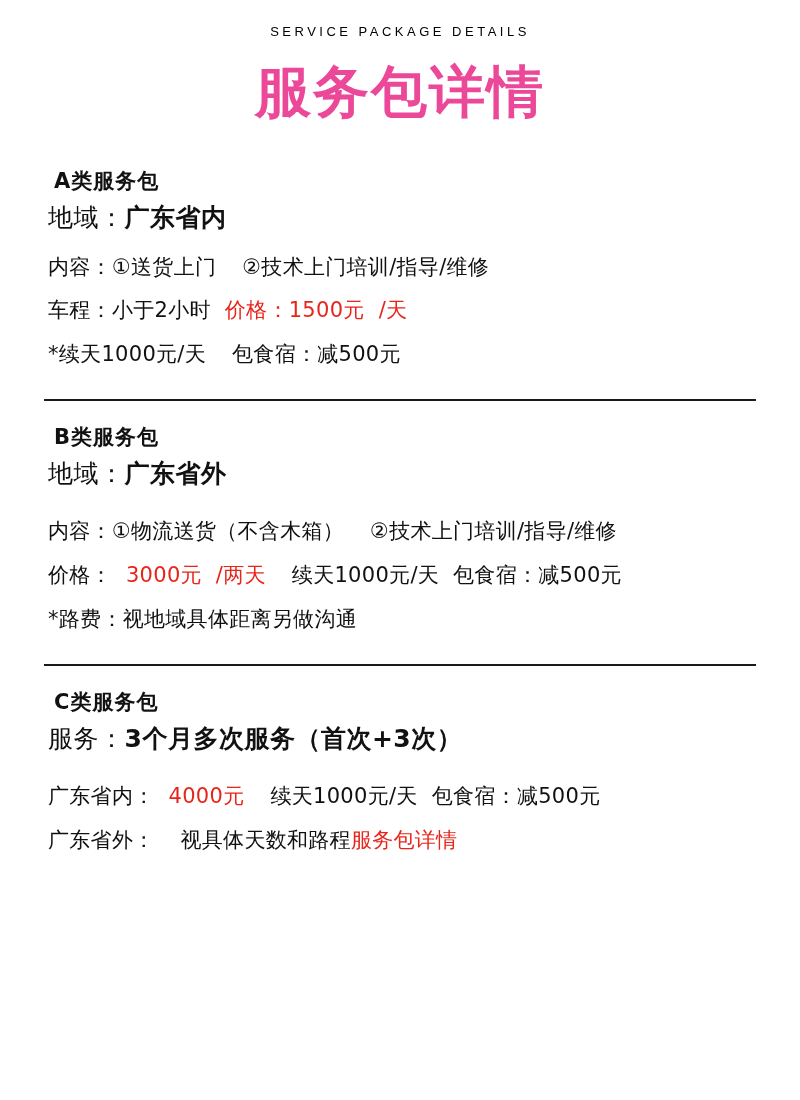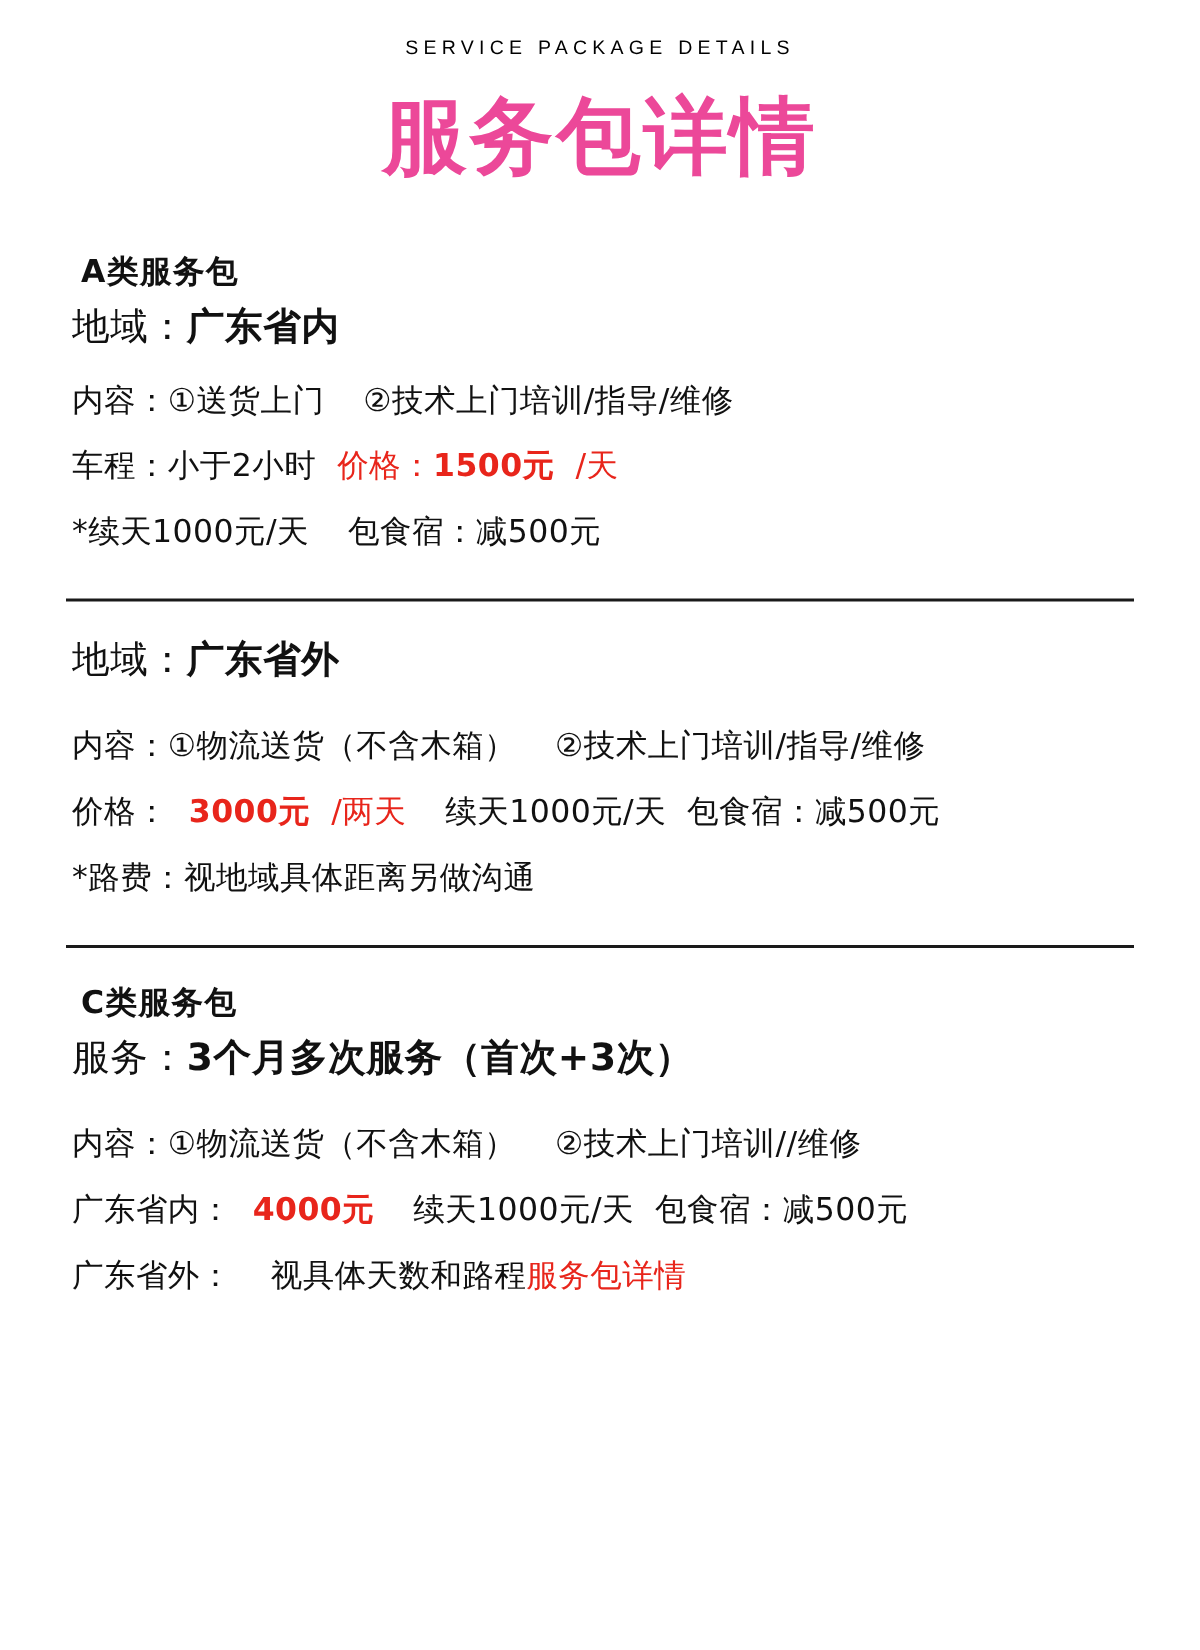--- a/index.html
+++ b/index.html
@@ -71,21 +71,21 @@
     font-size: 21px;
     margin: 0 0 4px 4px;
     line-height: 1.9;
     letter-spacing: 0.3px;
     white-space: nowrap;
   }
   .line .gap { display: inline-block; width: 26px; }
   .line .gap-sm { display: inline-block; width: 14px; }
 
   .red { color: #e8251b; }
-  .bold { font-weight: bold; }
+  .bold { font-weight: normal; }
 
   .divider {
     border: none;
     border-top: 2px solid #1a1a1a;
     margin: 24px 0 22px 0;
   }
 
   .spacer-sm { height: 10px; }
   .spacer-md { height: 18px; }
 </style>
@@ -112,20 +112,21 @@
         <span>车程：</span><span>小于2小时</span><span class="gap-sm"></span><span class="red">价格：</span><span class="red bold">1500元</span><span class="gap-sm"></span><span class="red">/天</span>
       </div>
       <div class="line">
         <span>*续天1000元/天</span><span class="gap"></span><span>包食宿：</span><span>减500元</span>
       </div>
     </div>
 
     <hr class="divider">
 
     <div class="section">
+      <div class="sec-title">B类服务包</div>
       <div class="sec-sub">
         <span class="lbl">地域：</span><span class="val">广东省外</span>
       </div>
       <div class="spacer-md"></div>
       <div class="line">
         <span>内容：</span><span>①物流送货（不含木箱）</span><span class="gap"></span><span>②技术上门培训/指导/维修</span>
       </div>
       <div class="line">
         <span>价格：</span><span class="gap-sm"></span><span class="red bold">3000元</span><span class="gap-sm"></span><span class="red">/两天</span><span class="gap"></span><span>续天1000元/天</span><span class="gap-sm"></span><span>包食宿：</span><span>减500元</span>
       </div>
@@ -134,23 +135,20 @@
 
     <hr class="divider">
 
     <div class="section">
       <div class="sec-title">C类服务包</div>
       <div class="sec-sub">
         <span class="lbl">服务：</span><span class="val">3个月多次服务（首次+3次）</span>
       </div>
       <div class="spacer-md"></div>
       <div class="line">
-        <span>内容：</span><span>①物流送货（不含木箱）</span><span class="gap"></span><span>②技术上门培训//维修</span>
-      </div>
-      <div class="line">
         <span>广东省内：</span><span class="gap-sm"></span><span class="red bold">4000元</span><span class="gap"></span><span>续天1000元/天</span><span class="gap-sm"></span><span>包食宿：</span><span>减500元</span>
       </div>
       <div class="line">
         <span>广东省外：</span><span class="gap"></span><span>视具体天数和路程</span><span class="red">服务包详情</span>
       </div>
     </div>
 
   </div>
 </div>
 

